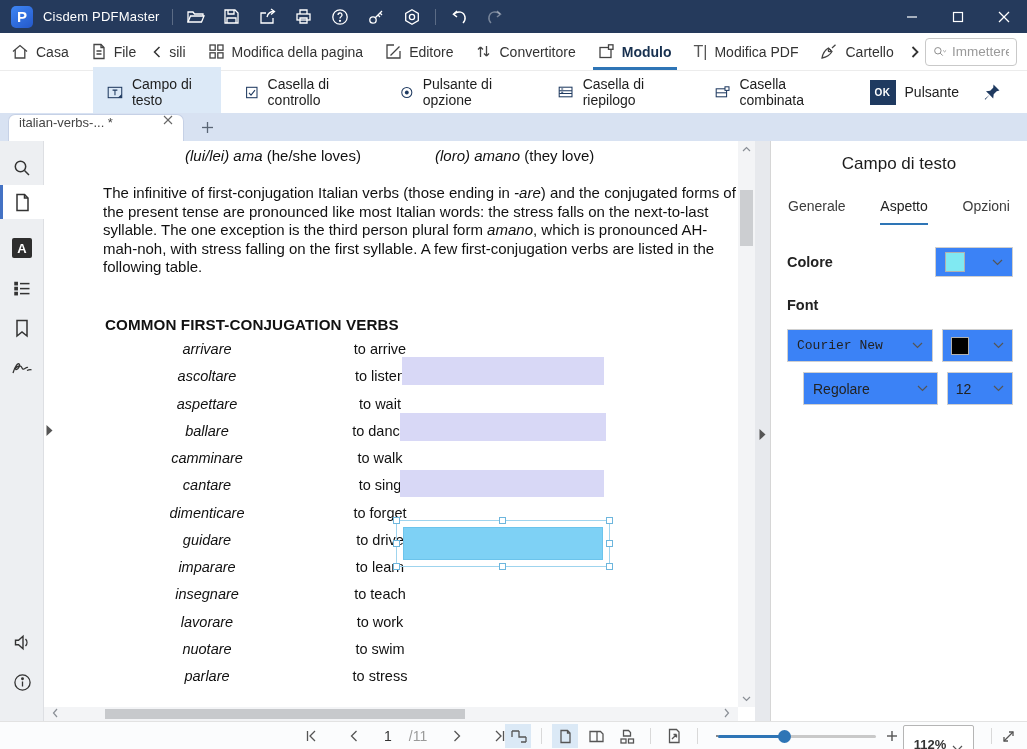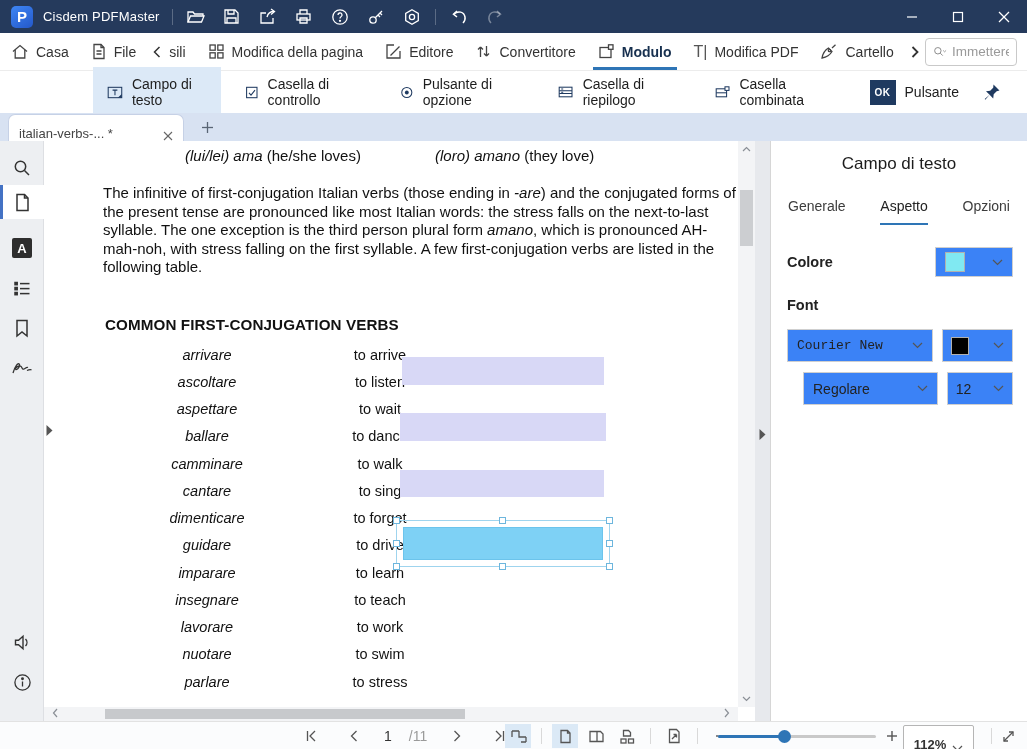--- a/index.html
+++ b/index.html
@@ -33,41 +33,41 @@
   
   .toolbar { position:absolute; top:71px; left:0; right:0; height:42px; background:#fff; display:flex; align-items:center; font-size:14px; color:#1d1d1d; padding-left:93px; }
   .tool-item { display:flex; align-items:center; gap:9px; padding:9px 14px; margin-right:10px; color:#1d1d1d; }
   .tool-item svg { color:#1f3a60; }
   .tool-item.active { background:#dce9f7; }
   .ok-badge { background:#1f3a60; color:#fff; font-size:10px; font-weight:bold; padding:7px 5px; border-radius:0; letter-spacing:.5px; }
   .pin-btn { margin-left:auto; margin-right:26px; color:#1f3a60; }
 
   
   .tabrow { position:absolute; top:113px; left:0; right:0; height:28px; background:#d8e2f2; }
-  .doc-tab { position:absolute; left:8px; bottom:0; width:176px; height:27px; background:#fff; border:1px solid #c6d1e6; border-bottom:none; border-radius:7px 7px 0 0; display:flex; align-items:flex-end; padding:0 10px; font-size:13px; color:#444; }
+  .doc-tab { position:absolute; left:8px; bottom:0; width:176px; height:27px; background:#fff; border:1px solid #c6d1e6; border-bottom:none; border-radius:7px 7px 0 0; display:flex; align-items:flex-start; padding:0 10px; font-size:13px; color:#444; }
   .doc-tab .close { margin-left:auto; color:#666; display:flex; }
   .newtab-btn { position:absolute; left:196px; top:3px; width:22px; height:22px; display:flex; align-items:center; justify-content:center; color:#5a6575; }
 
   
   .main { position:absolute; top:141px; bottom:28px; left:0; right:0; }
   .sidebar { position:absolute; left:0; top:0; bottom:0; width:44px; background:#edeff2; border-right:1px solid #dddfe3; }
   .sb-item { position:absolute; left:0; width:44px; height:34px; display:flex; align-items:center; justify-content:center; color:#333; }
   .sb-item.active { background:#fff; }
   .sb-item.active::before { content:""; position:absolute; left:0; top:0; bottom:0; width:3px; background:#4472c4; }
   .a-box { width:20px; height:20px; background:#2e2e2e; border-radius:2px; color:#fff; font-weight:bold; font-size:13px; display:flex; align-items:center; justify-content:center; }
 
   .docarea { position:absolute; left:44px; top:0; width:711px; bottom:0; background:#fff; overflow:hidden; font-family:"Liberation Sans",sans-serif; color:#111; }
   .conj-line { position:absolute; top:6px; left:0; width:700px; font-size:15px; }
   .conj-col1 { position:absolute; left:141px; white-space:nowrap; }
   .conj-col2 { position:absolute; left:391px; white-space:nowrap; }
   .it { font-style:italic; }
   .paragraph { position:absolute; left:59px; top:43px; width:636px; font-size:15px; line-height:18.5px; }
   .doc-heading { position:absolute; left:61px; top:175px; font-size:15.2px; font-weight:bold; letter-spacing:.1px; }
   .verb-table { position:absolute; left:61px; top:200px; width:346px; font-size:14.5px; }
-  .verb-row { display:flex; height:27.25px; align-items:center; }
+  .verb-row { display:flex; height:27.25px; }
   .verb-it { width:204px; text-align:center; font-style:italic; }
   .verb-en { width:142px; text-align:center; }
 
   .form-field { position:absolute; background:#d8d8f6; }
   .sel-frame { position:absolute; left:352px; top:379px; width:214px; height:47px; border:1px solid #9fd4ee; }
   .sel-fill { position:absolute; left:6px; top:6px; right:6px; bottom:6px; background:#7ed1f5; border:1px solid #6cc4ec; }
   .handle { position:absolute; width:7px; height:7px; background:#fff; border:1px solid #6db6dd; }
 
   .vscroll { position:absolute; right:0; top:0; bottom:14px; width:17px; background:#f3f4f6; display:flex; flex-direction:column; align-items:center; }
   .vthumb { position:absolute; top:49px; left:2px; right:2px; height:56px; background:#ccced1; }

